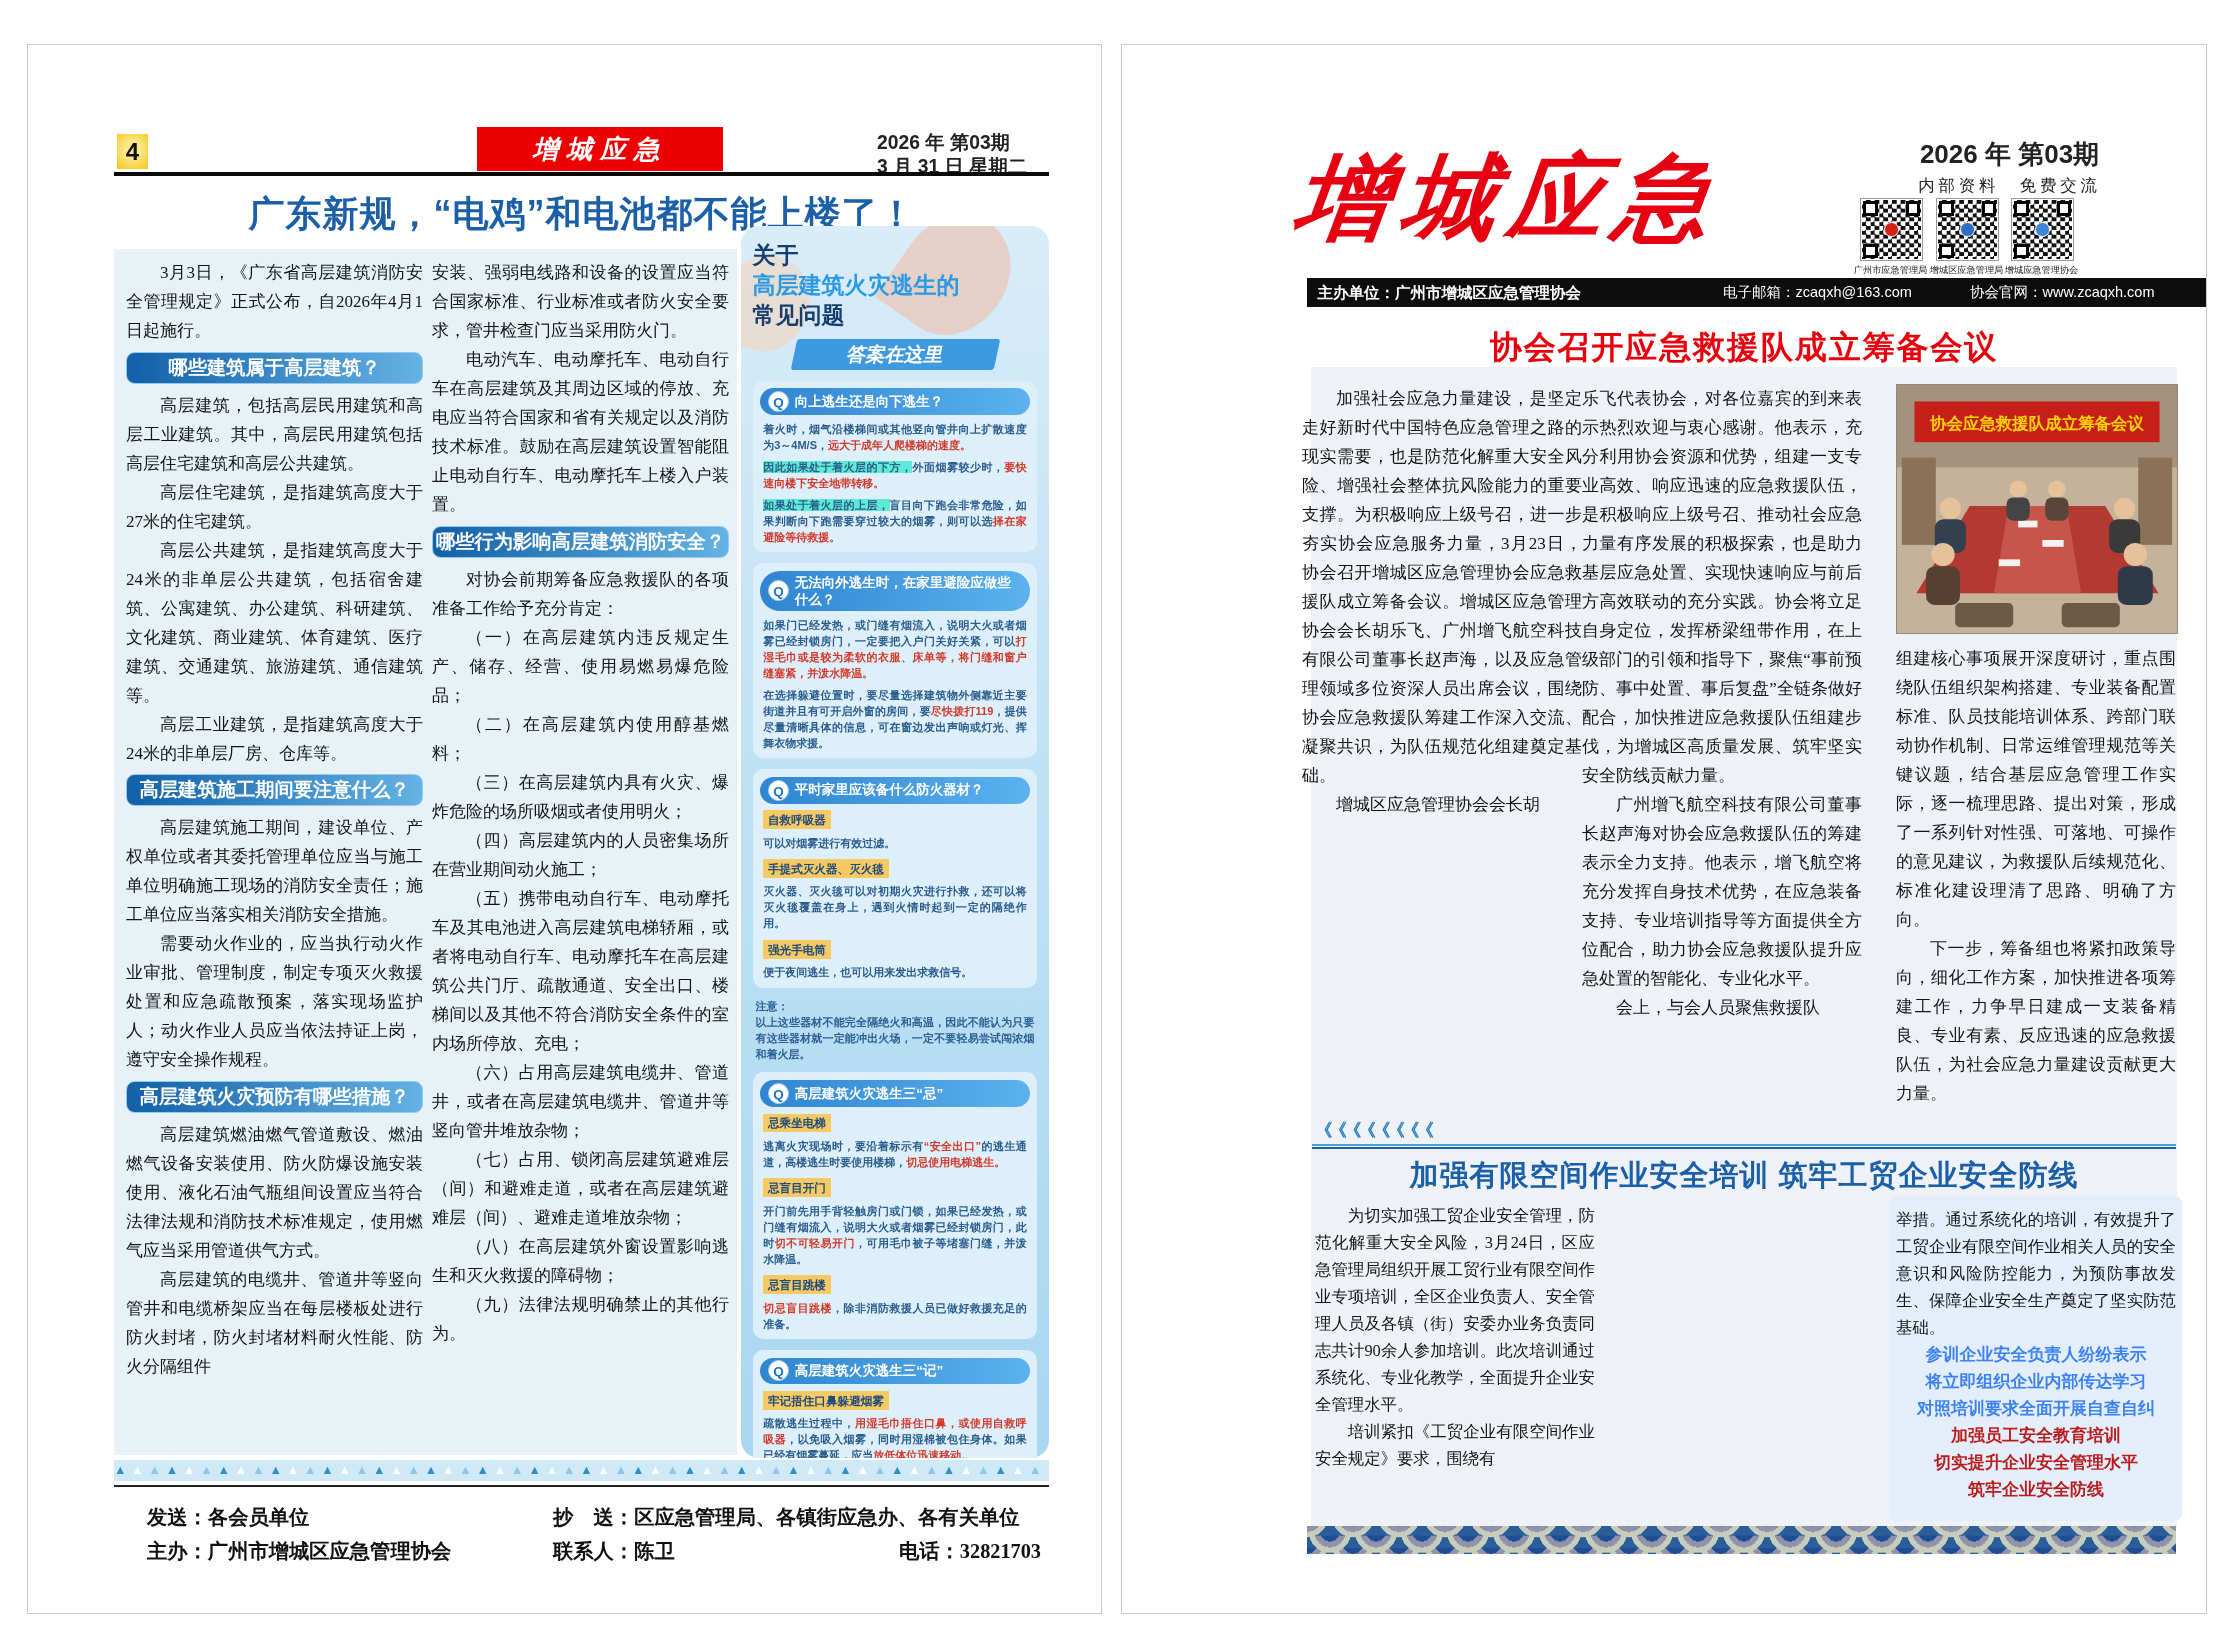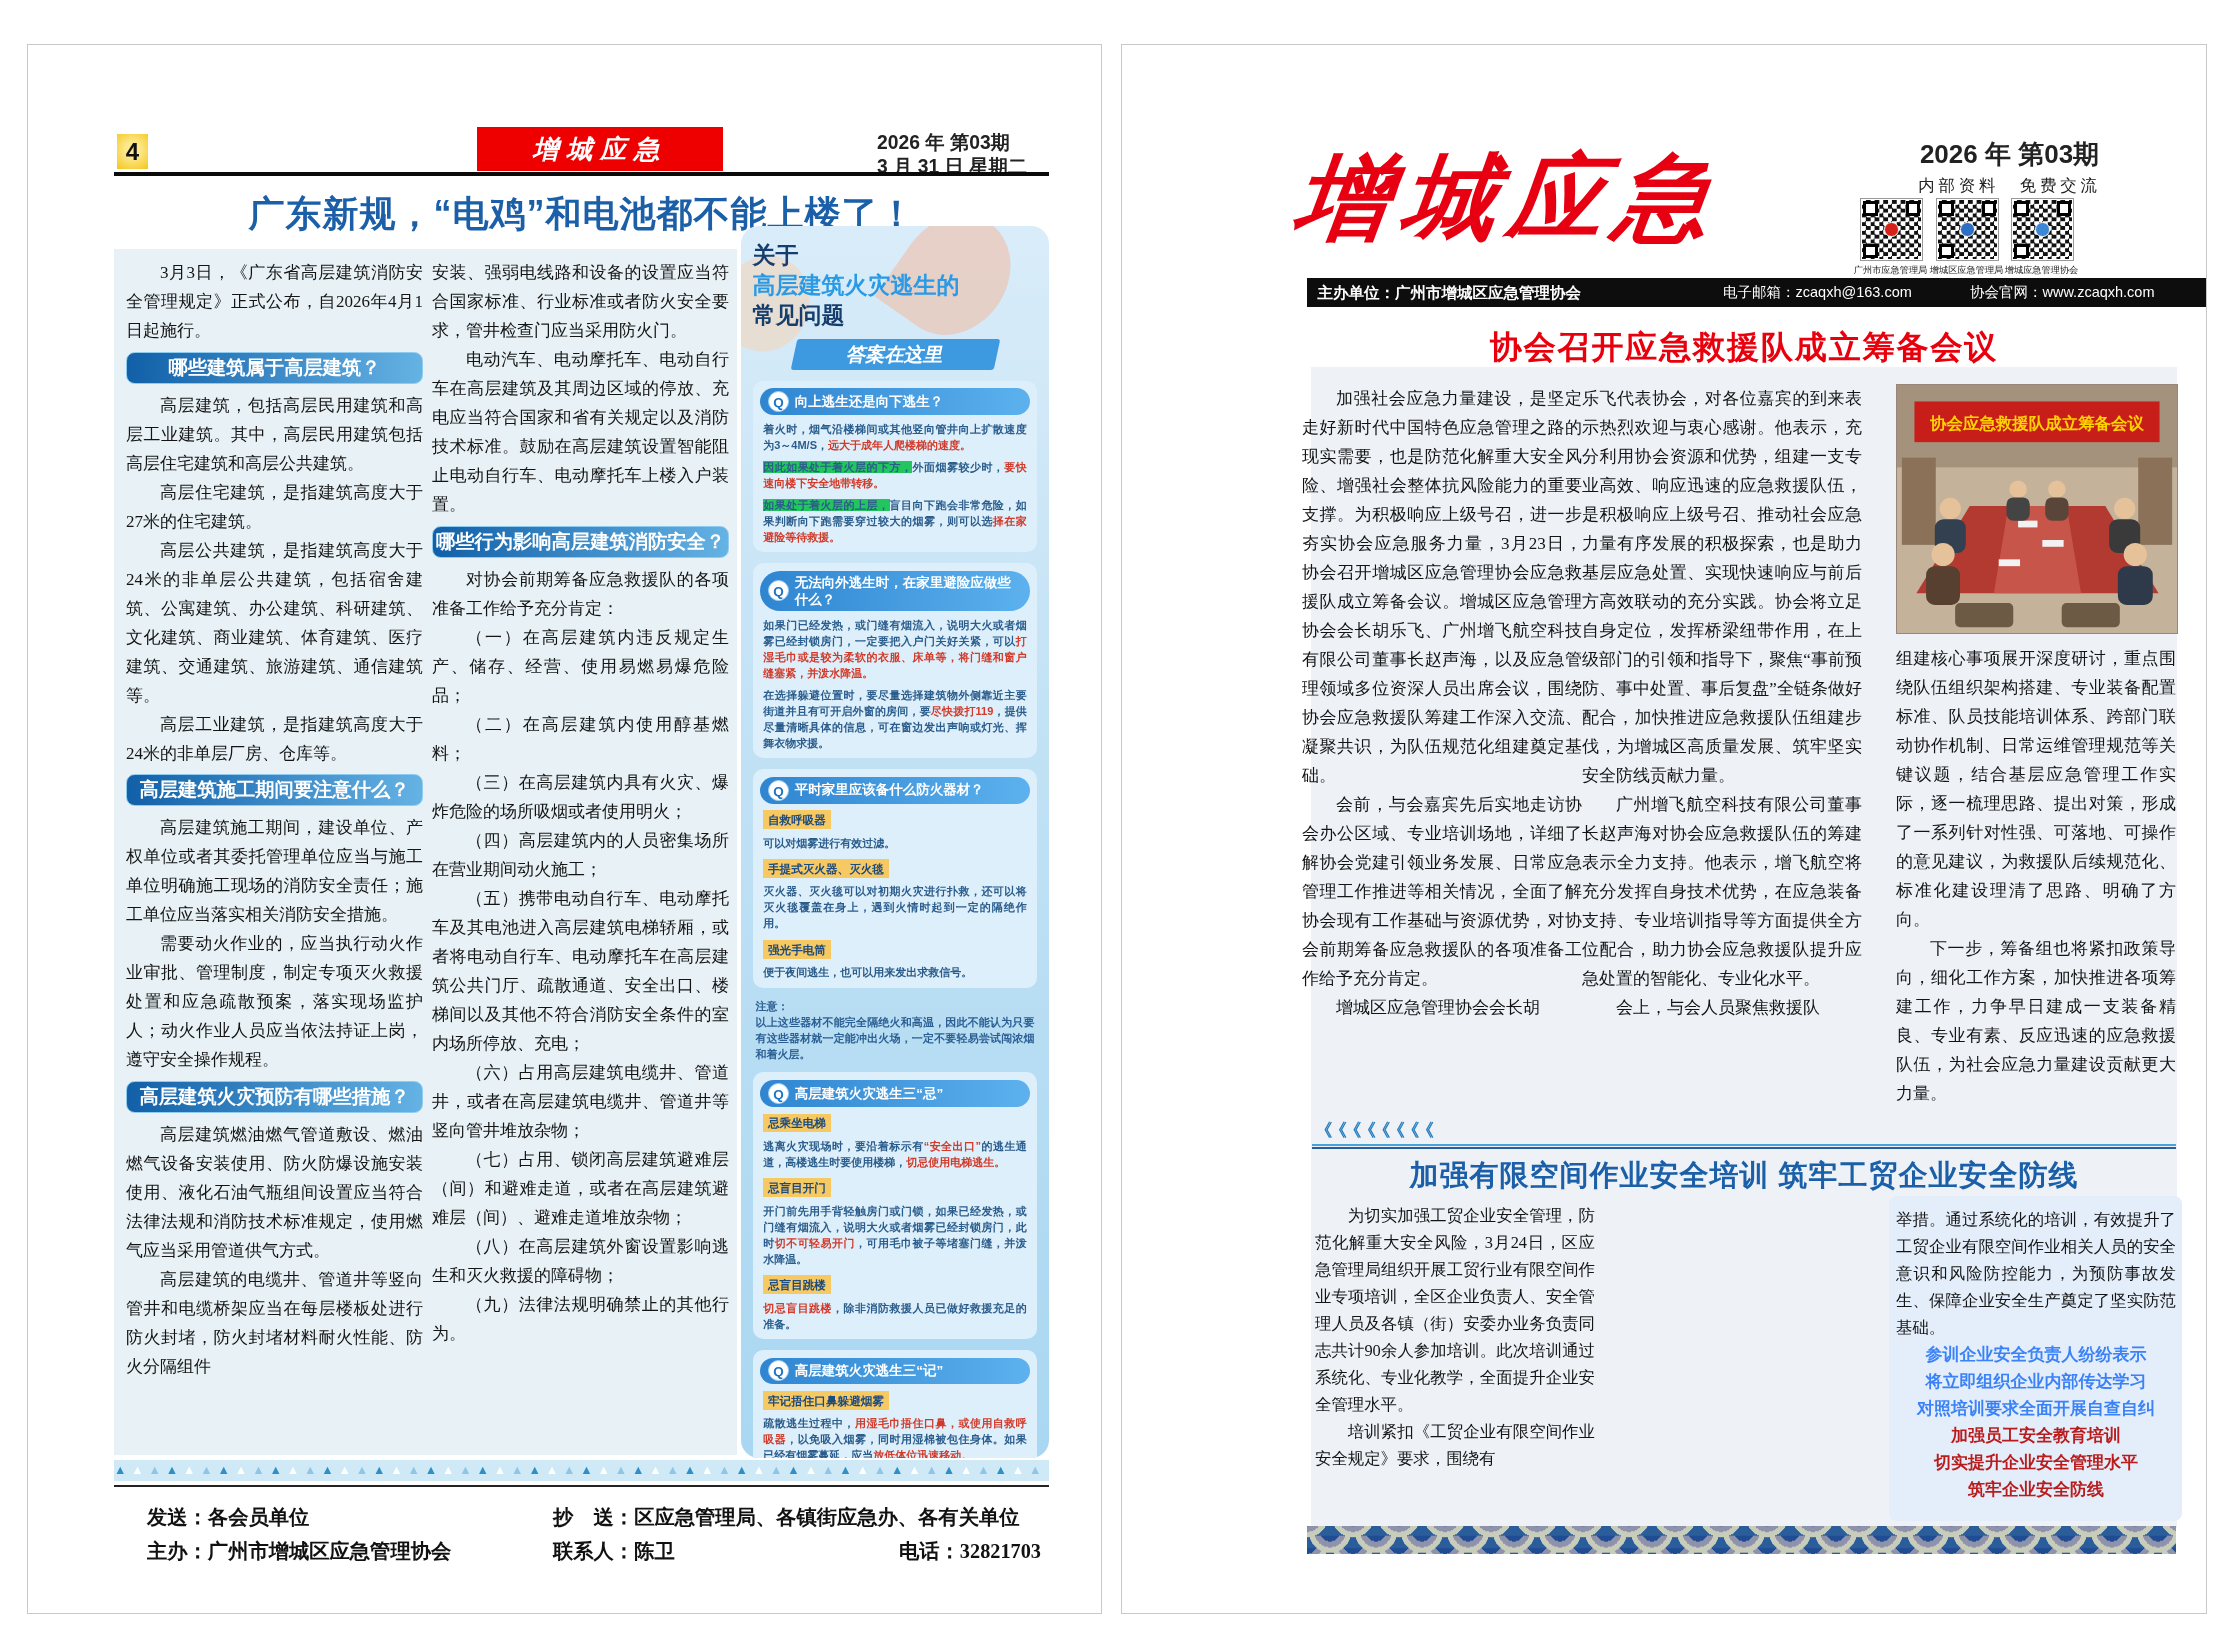--- a/index.html
+++ b/index.html
@@ -50,21 +50,21 @@
   .pt2{color:#2a9ae6;font-size:23px;font-weight:bold;line-height:30px;}
   .p-ribbon{margin:9.7px auto 3.9px auto;width:203px;background:#3d99e0;color:#fff;text-align:center;
             font-size:19.3px;font-weight:bold;line-height:31px;transform:skewX(-12deg);border-radius:2.9px;}
   .p-card{background:#ddeffb;border-radius:10.6px;padding:7.7px 7.7px 5.8px 7.7px;margin-top:10.6px;position:relative;}
   .p-q{display:flex;align-items:center;gap:5.8px;background:linear-gradient(90deg,#2f85d0,#5cb1ee);
        border-radius:21px;padding:2.9px 7.7px;color:#fff;font-weight:bold;font-size:13.5px;line-height:17.4px;}
   .qb{flex:0 0 auto;width:21px;height:21px;border-radius:50%;background:#fff;color:#1d74c4;text-align:center;
       line-height:21px;font-size:13.5px;font-weight:bold;border:1.9px solid #9fd0f5;box-sizing:border-box;}
   .p-a{margin:5.8px 2.9px 1.9px 2.9px;font-size:11px;line-height:16px;font-weight:bold;color:#2b5d8c;text-align:justify;}
   .seg-red{color:#d23a2a;}
-  .seg-hl{background:#22c55e;}
+  .seg-hl{background:#5eead4;}
   .p-label{display:inline-block;background:#f7c963;color:#1d4b7e;font-weight:bold;font-size:11.6px;
            line-height:17.4px;padding:0.5px 4.8px;margin:6.8px 0 0 2.9px;}
   .p-note{margin:9.7px 2.9px 0 2.9px;font-size:11px;line-height:16px;font-weight:bold;color:#2b5f93;text-align:justify;}
 
   
   #mastBig{left:160px;top:104px;width:455px;text-align:center;color:#e60012;
            font-family:"DejaVu Serif",serif;font-style:italic;font-weight:bold;font-size:94px;line-height:97px;
            letter-spacing:12.6px;transform:skewX(-7deg);}
   #issueNo{left:757px;top:92px;width:261px;text-align:center;color:#222;font-weight:bold;font-size:26px;}
   #issueNote{left:757px;top:130px;width:261px;text-align:center;color:#222;font-size:16.4px;letter-spacing:3.9px;}
@@ -265,21 +265,20 @@
     <span id="barHost">主办单位：广州市增城区应急管理协会</span>
     <span id="barMail">电子邮箱：zcaqxh@163.com</span>
     <span id="barWeb">协会官网：www.zcaqxh.com</span>
   </div>
 
   <div class="abs" id="rtint"></div>
   <div class="abs" id="a1title">协会召开应急救援队成立筹备会议</div>
 
   <div class="abs ncol" id="r1c1">
     <div class="np">加强社会应急力量建设，是坚定走好新时代中国特色应急管理之路的现实需要，也是防范化解重大安全风险、增强社会整体抗风险能力的重要支撑。为积极响应上级号召，进一步夯实协会应急服务力量，3月23日，协会召开增城区应急管理协会应急救援队成立筹备会议。增城区应急管理协会会长胡乐飞、广州增飞航空科技有限公司董事长赵声海，以及应急管理领域多位资深人员出席会议，围绕协会应急救援队筹建工作深入交流、凝聚共识，为队伍规范化组建奠定基础。</div>
-    <div class="np">会前，与会嘉宾先后实地走访协会办公区域、专业培训场地，详细了解协会党建引领业务发展、日常应急管理工作推进等相关情况，全面了解协会现有工作基础与资源优势，对协会前期筹备应急救援队的各项准备工作给予充分肯定。</div>
     <div class="np">增城区应急管理协会会长胡</div>
   </div>
   <div class="abs ncol" id="r1c2">
     <div class="np npc">乐飞代表协会，对各位嘉宾的到来表示热烈欢迎与衷心感谢。他表示，充分利用协会资源和优势，组建一支专业高效、响应迅速的应急救援队伍，是积极响应上级号召、推动社会应急力量有序发展的积极探索，也是助力基层应急处置、实现快速响应与前后方高效联动的充分实践。协会将立足自身定位，发挥桥梁纽带作用，在上级部门的引领和指导下，聚焦“事前预防、事中处置、事后复盘”全链条做好配合，加快推进应急救援队伍组建步伐，为增城区高质量发展、筑牢坚实安全防线贡献力量。</div>
     <div class="np">广州增飞航空科技有限公司董事长赵声海对协会应急救援队伍的筹建表示全力支持。他表示，增飞航空将充分发挥自身技术优势，在应急装备支持、专业培训指导等方面提供全方位配合，助力协会应急救援队提升应急处置的智能化、专业化水平。</div>
     <div class="np">会上，与会人员聚焦救援队</div>
   </div>
   <div class="abs ncol" id="r1c3">
     <div class="np npc">组建核心事项展开深度研讨，重点围绕队伍组织架构搭建、专业装备配置标准、队员技能培训体系、跨部门联动协作机制、日常运维管理规范等关键议题，结合基层应急管理工作实际，逐一梳理思路、提出对策，形成了一系列针对性强、可落地、可操作的意见建议，为救援队后续规范化、标准化建设理清了思路、明确了方向。</div>
     <div class="np">下一步，筹备组也将紧扣政策导向，细化工作方案，加快推进各项筹建工作，力争早日建成一支装备精良、专业有素、反应迅速的应急救援队伍，为社会应急力量建设贡献更大力量。</div>

